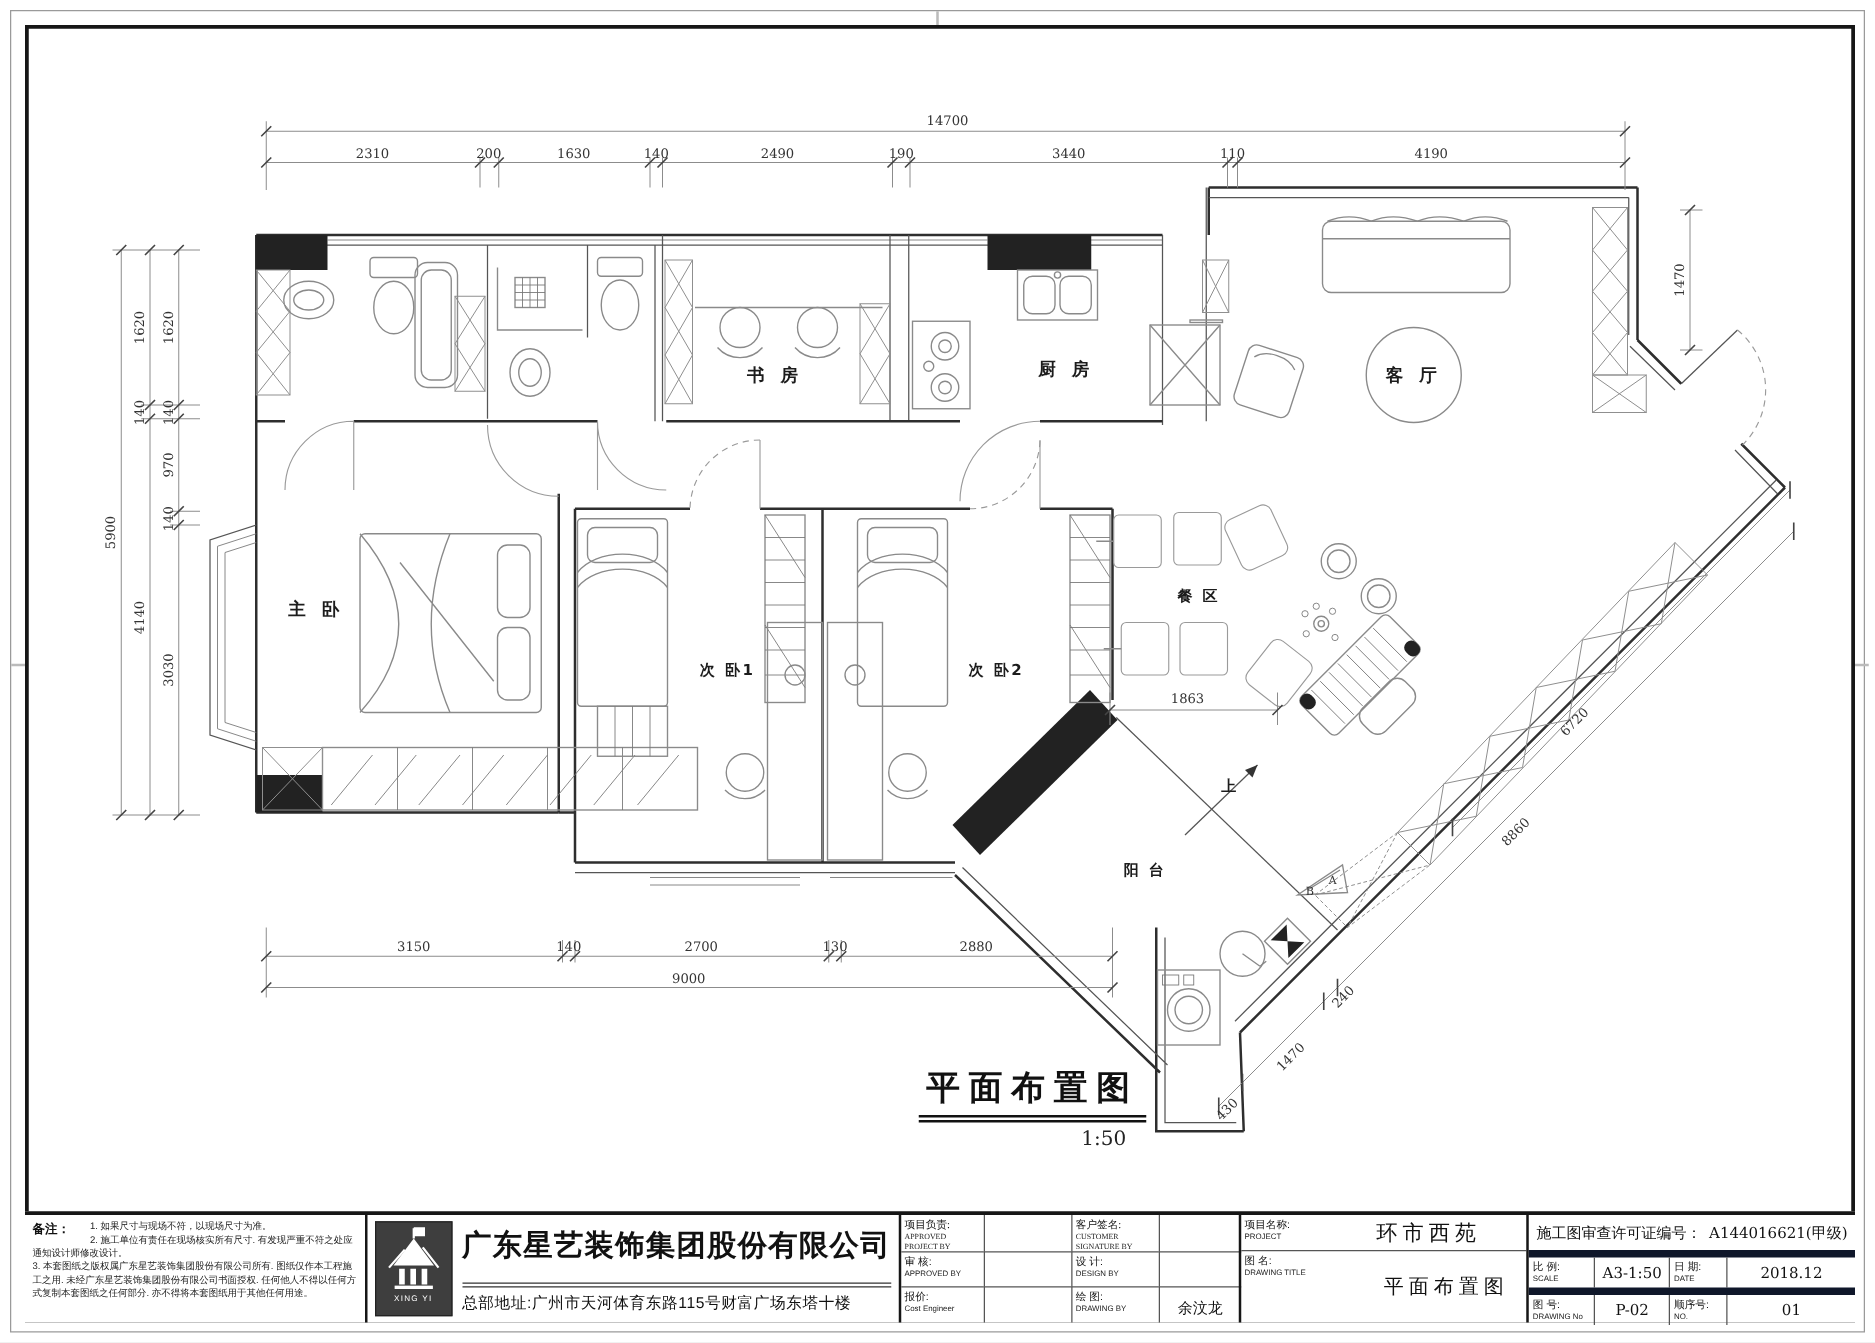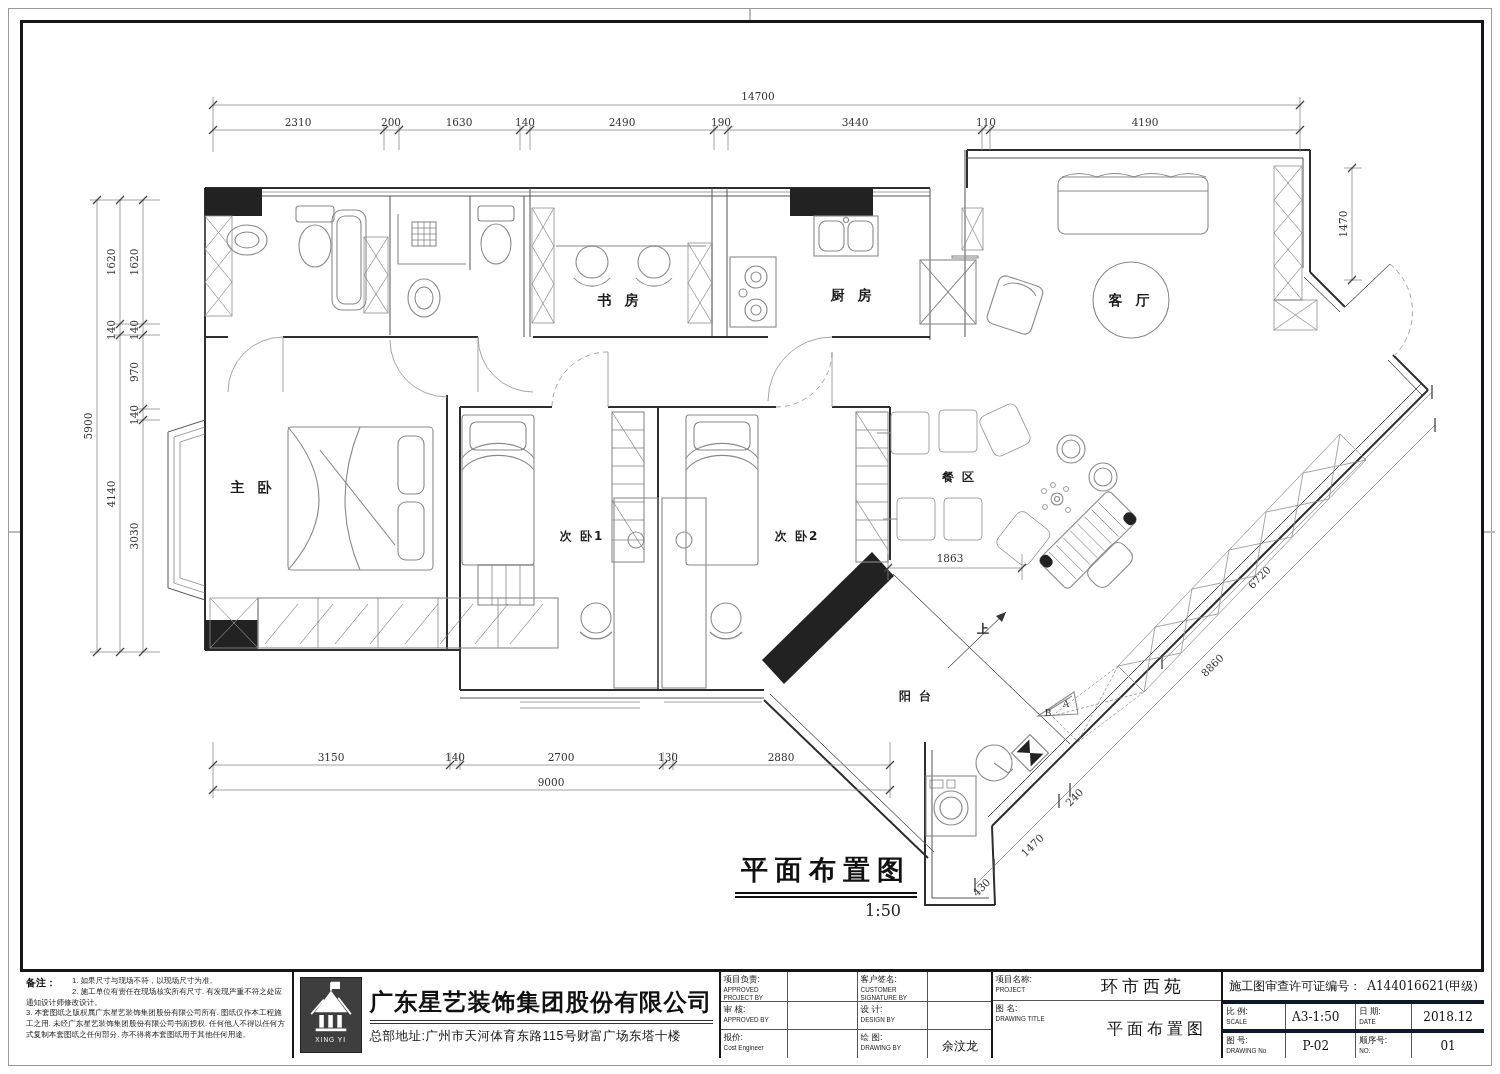--- a/index.html
+++ b/index.html
@@ -40,41 +40,41 @@
   .tb-sec:first-child{border-left:none;}
   .tb-notes{width:297px;padding:4px 6px;}
   .tb-notes .lbl{font-size:10px;font-weight:bold;float:left;margin-right:16px;}
   .tb-notes .itm{font-size:7.6px;line-height:1.42;color:#222;}
   .tb-company{width:443px;display:flex;align-items:center;padding:3px 6px;box-sizing:border-box;}
   .logo{width:60px;height:74px;background:#3e3e3e;border:1px solid #222;display:flex;flex-direction:column;
         align-items:center;justify-content:flex-start;flex:0 0 auto;}
   .logo .lt{color:#fff;font-size:6.5px;letter-spacing:1px;margin-top:2px;}
   .cotext{margin-left:8px;flex:1;}
   .coname{font-size:23.5px;font-weight:bold;letter-spacing:1px;white-space:nowrap;
-          border-bottom:4px double #333;padding-bottom:2px;}
+          border-bottom:4px double #333;padding-bottom:14px;}
   .coaddr{font-size:12.5px;margin-top:4px;letter-spacing:.5px;}
   .cophone{font-size:12.5px;margin-top:2px;display:flex;align-items:baseline;gap:14px;}
   .cophone .num{color:#3f948d;}
   .cophone .url{font:9.5px "DejaVu Sans Mono","Liberation Mono",monospace;color:#333;}
   .tb-grid{width:272px;display:grid;grid-template-columns:66px 70px 70px 66px;grid-template-rows:1fr 1fr 1fr;}
   .tb-grid .cell{border-left:1px solid #555;border-top:1px solid #555;padding:2px 3px;overflow:hidden;}
   .tb-grid .cell.c0{border-left:none;}
-  .tb-grid .cell.r0{border-top:none;}
+  .tb-grid .cell.r0{border-top:none;font-family:Liberation Serif, serif;}
   .zh{font-size:8.5px;color:#111;white-space:nowrap;}
   .en{font-size:6.3px;color:#222;line-height:1.25;}
   .val{font-size:12px;text-align:center;padding-top:6px;}
   .tb-proj{width:253px;display:grid;grid-template-rows:28px 1fr;}
   .tb-proj .prow{display:flex;border-top:1px solid #555;}
   .tb-proj .prow.first{border-top:none;}
   .tb-proj .plbl{width:72px;padding:2px 3px;box-sizing:border-box;}
   .tb-proj .pval{flex:1;display:flex;align-items:center;justify-content:center;font-size:16px;letter-spacing:4px;}
   .tb-permit{flex:1;display:grid;grid-template-rows:28px 1fr 1fr;}
   .permit-row{display:flex;align-items:center;padding:0 6px;font-size:12px;white-space:nowrap;}
   .permit-row .pv{font-family:"DejaVu Serif",serif;margin-left:6px;}
-  .pgrid{display:grid;grid-template-columns:52px 60px 46px 1fr;border-top:4px solid #0f172a;gap:10px;}
+  .pgrid{display:grid;grid-template-columns:52px 60px 46px 1fr;border-top:6px solid #0f172a;}
   .pgrid .cell{border-left:1px solid #555;padding:2px 3px;overflow:hidden;}
   .pgrid .cell.c0{border-left:none;}
   .pgrid .cv{display:flex;align-items:center;justify-content:center;font:12px "DejaVu Serif",serif;}
 </style>
 </head>
 <body>
 
 <div class="page">
   <div class="frame-outer"></div>
   <div class="frame-inner"></div>

